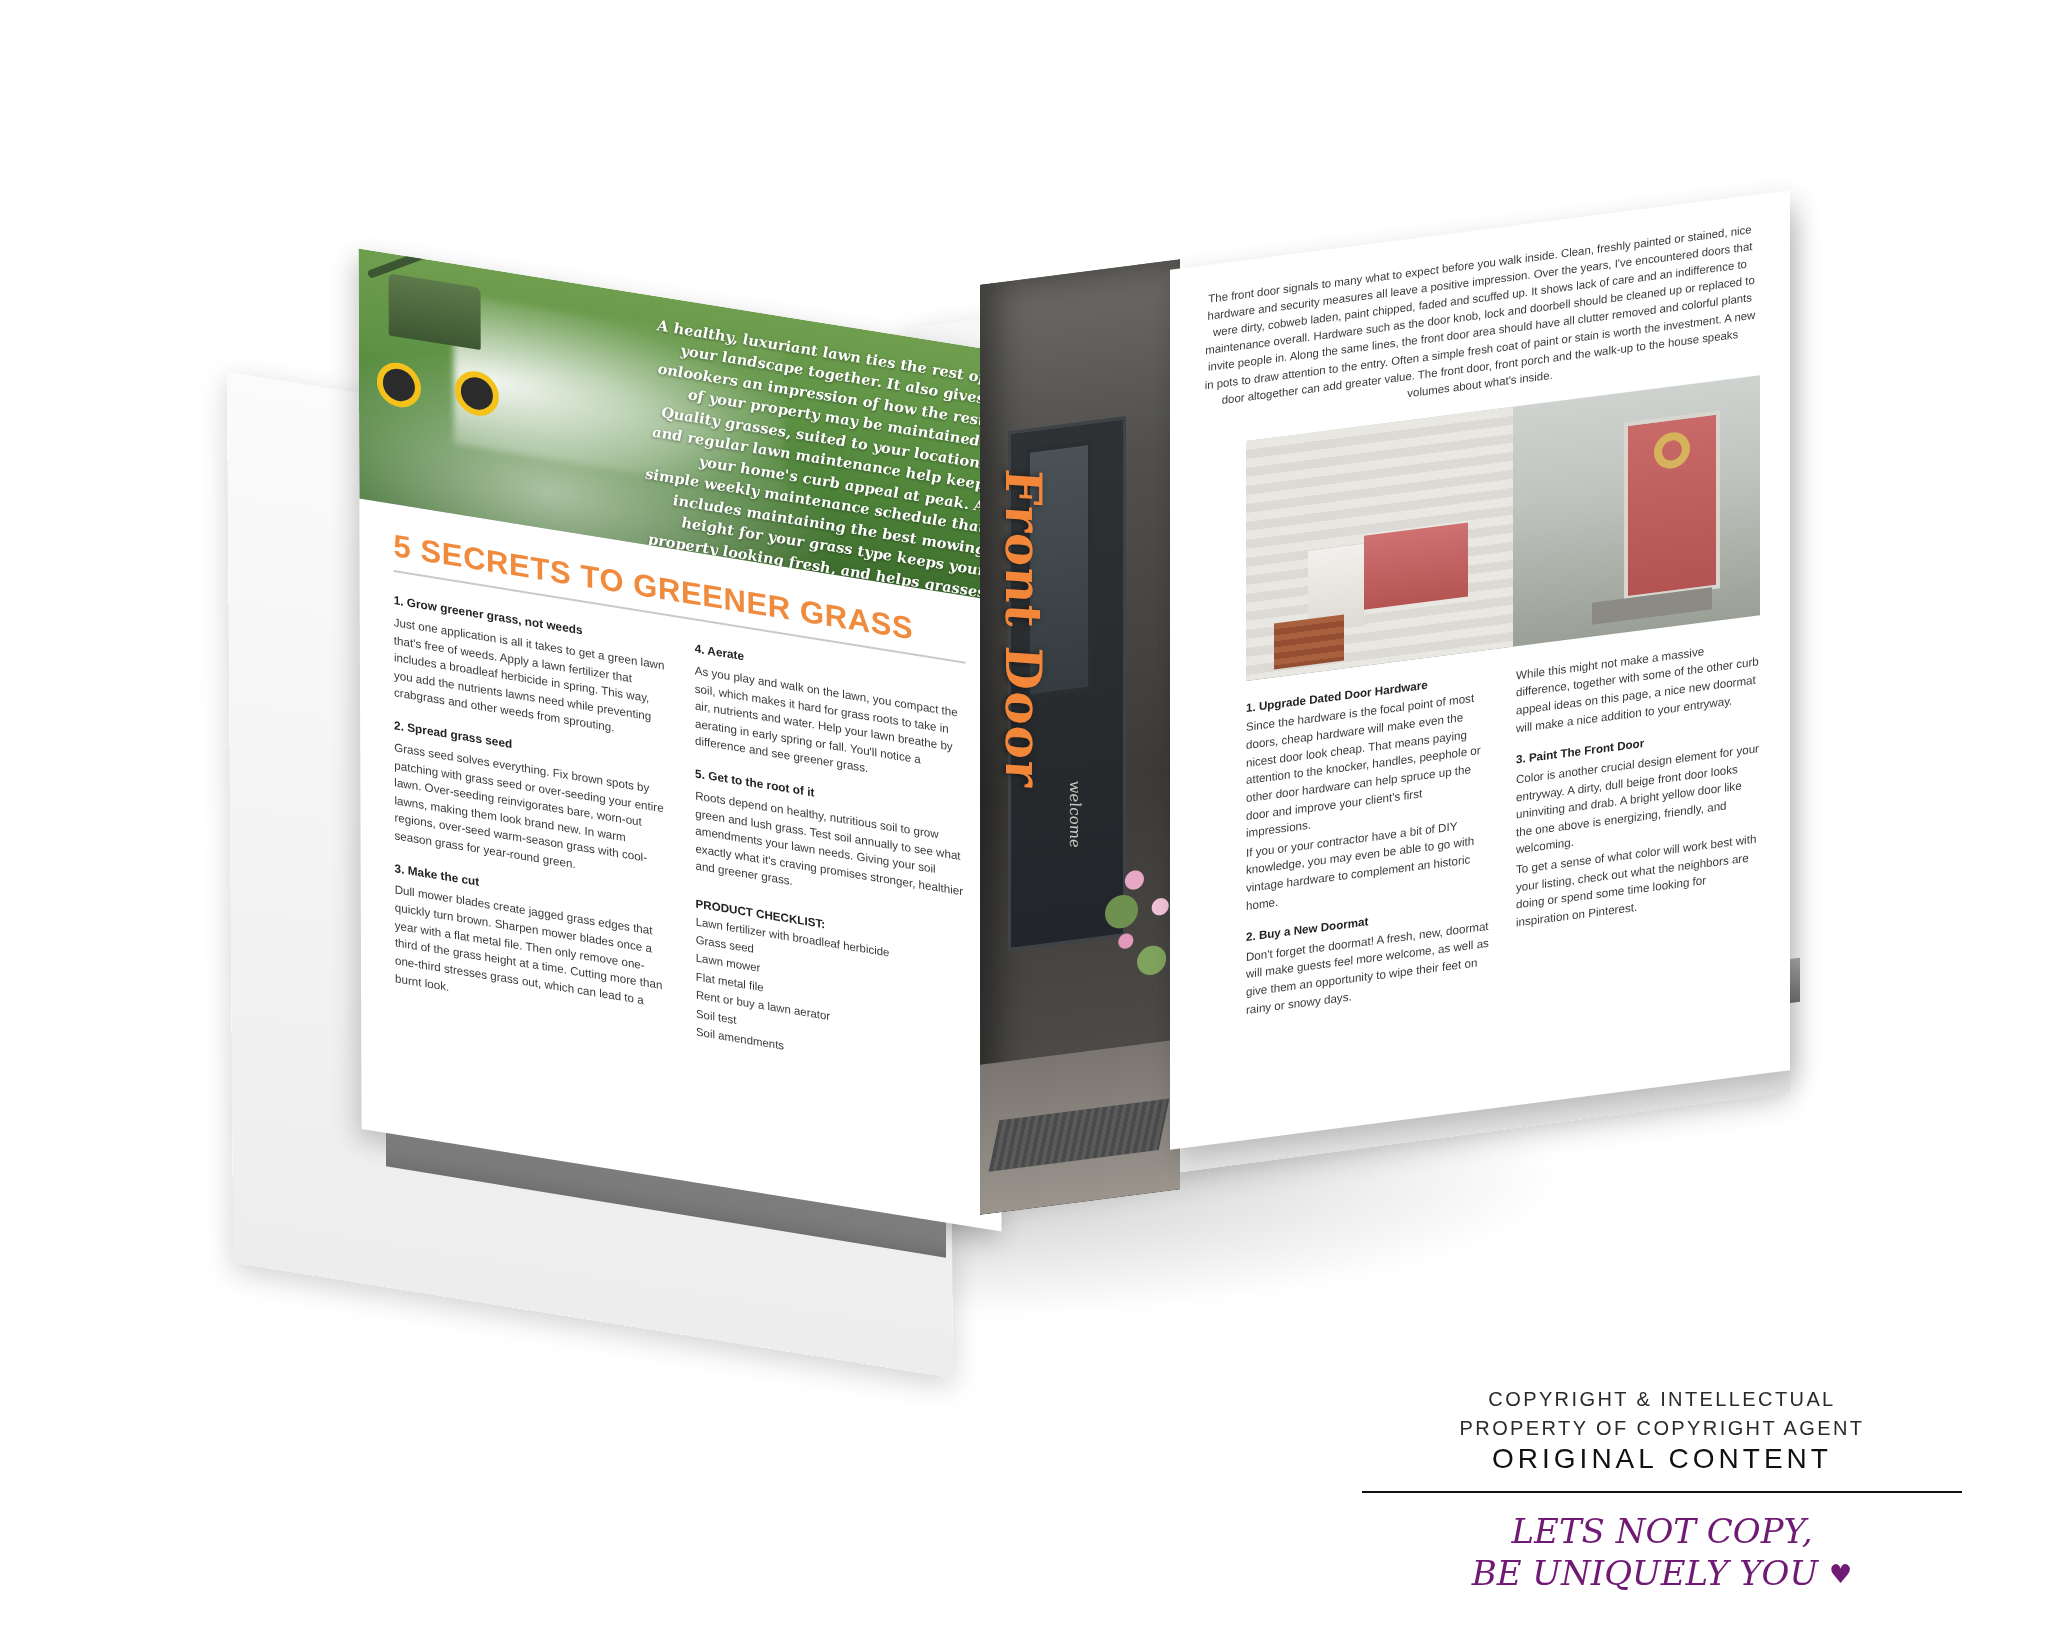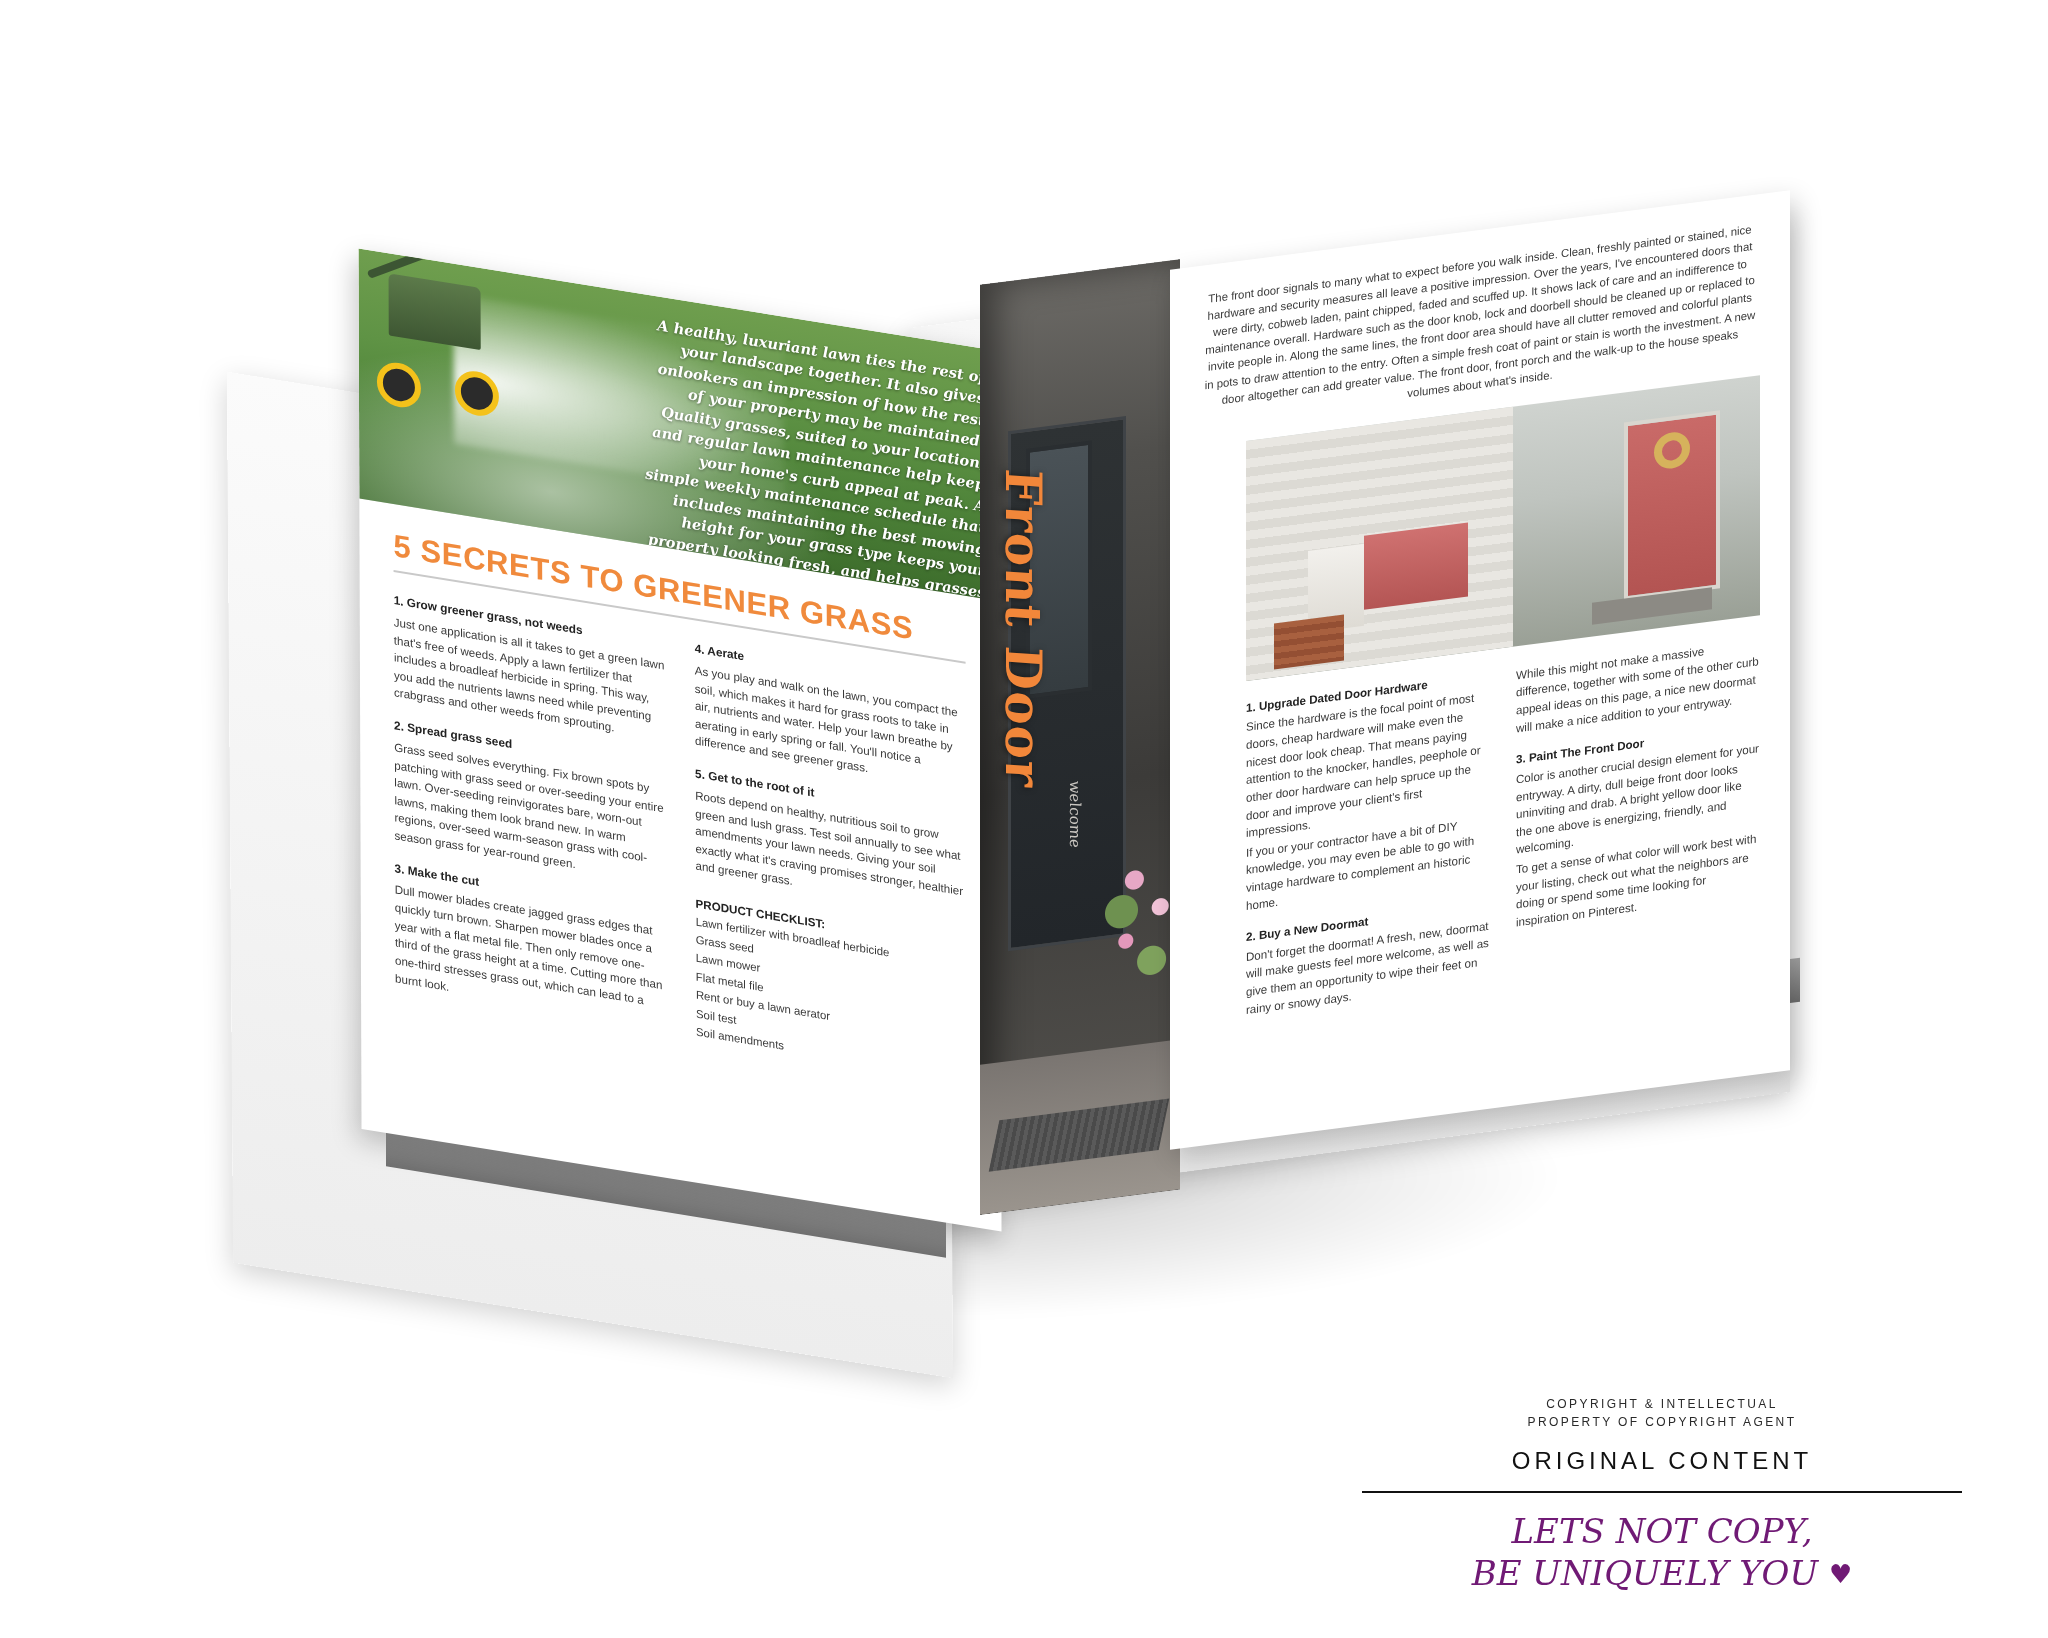--- a/index.html
+++ b/index.html
@@ -357,29 +357,29 @@
   
   .watermark {
     position: absolute;
     right: 86px;
     bottom: 44px;
     width: 600px;
     text-align: center;
     color: #111;
   }
   .wm-small {
-    font-size: 12px;
+    font-size: 20px;
     letter-spacing: 2.4px;
     line-height: 1.45;
     color: #2a2a2a;
   }
   .wm-big {
-    font-size: 24px;
+    font-size: 28px;
     letter-spacing: 4px;
-    margin-top: 16px;
+    margin-top: 0;
     color: #111;
   }
   .wm-rule {
     height: 2px;
     background: #111;
     margin: 16px 0 18px 0;
   }
   .wm-script {
     font-family: "DejaVu Serif", serif;
     font-style: italic;

